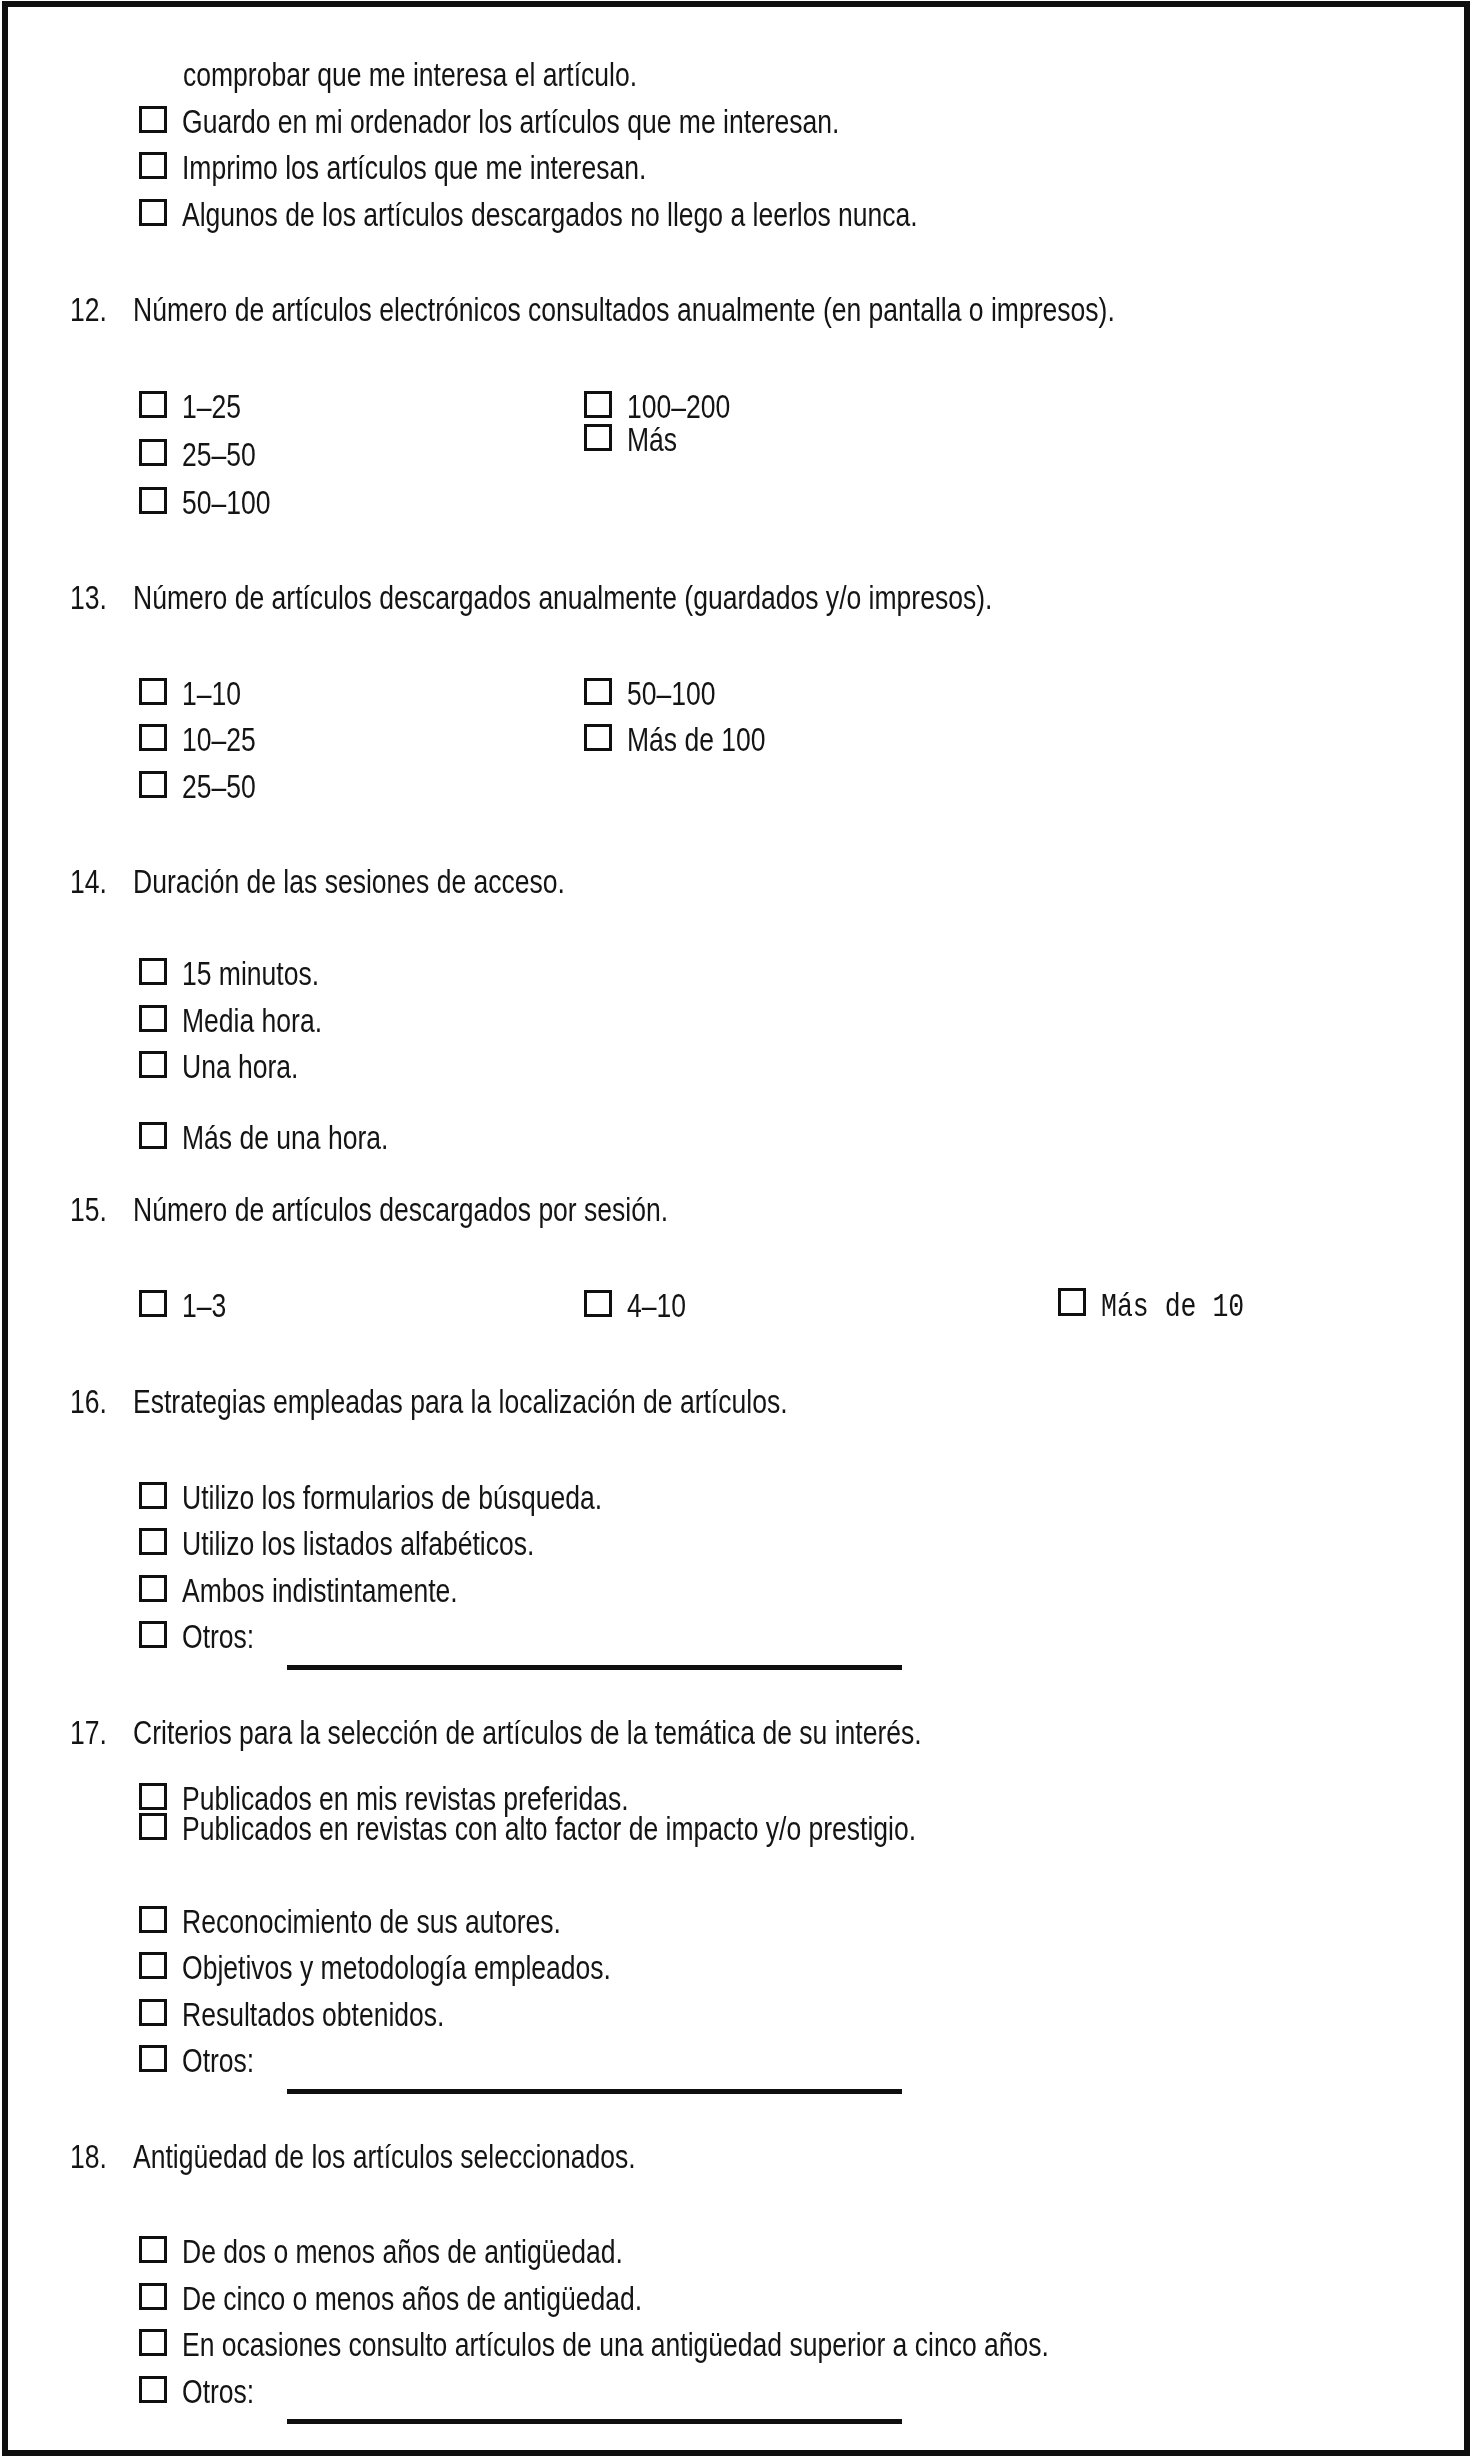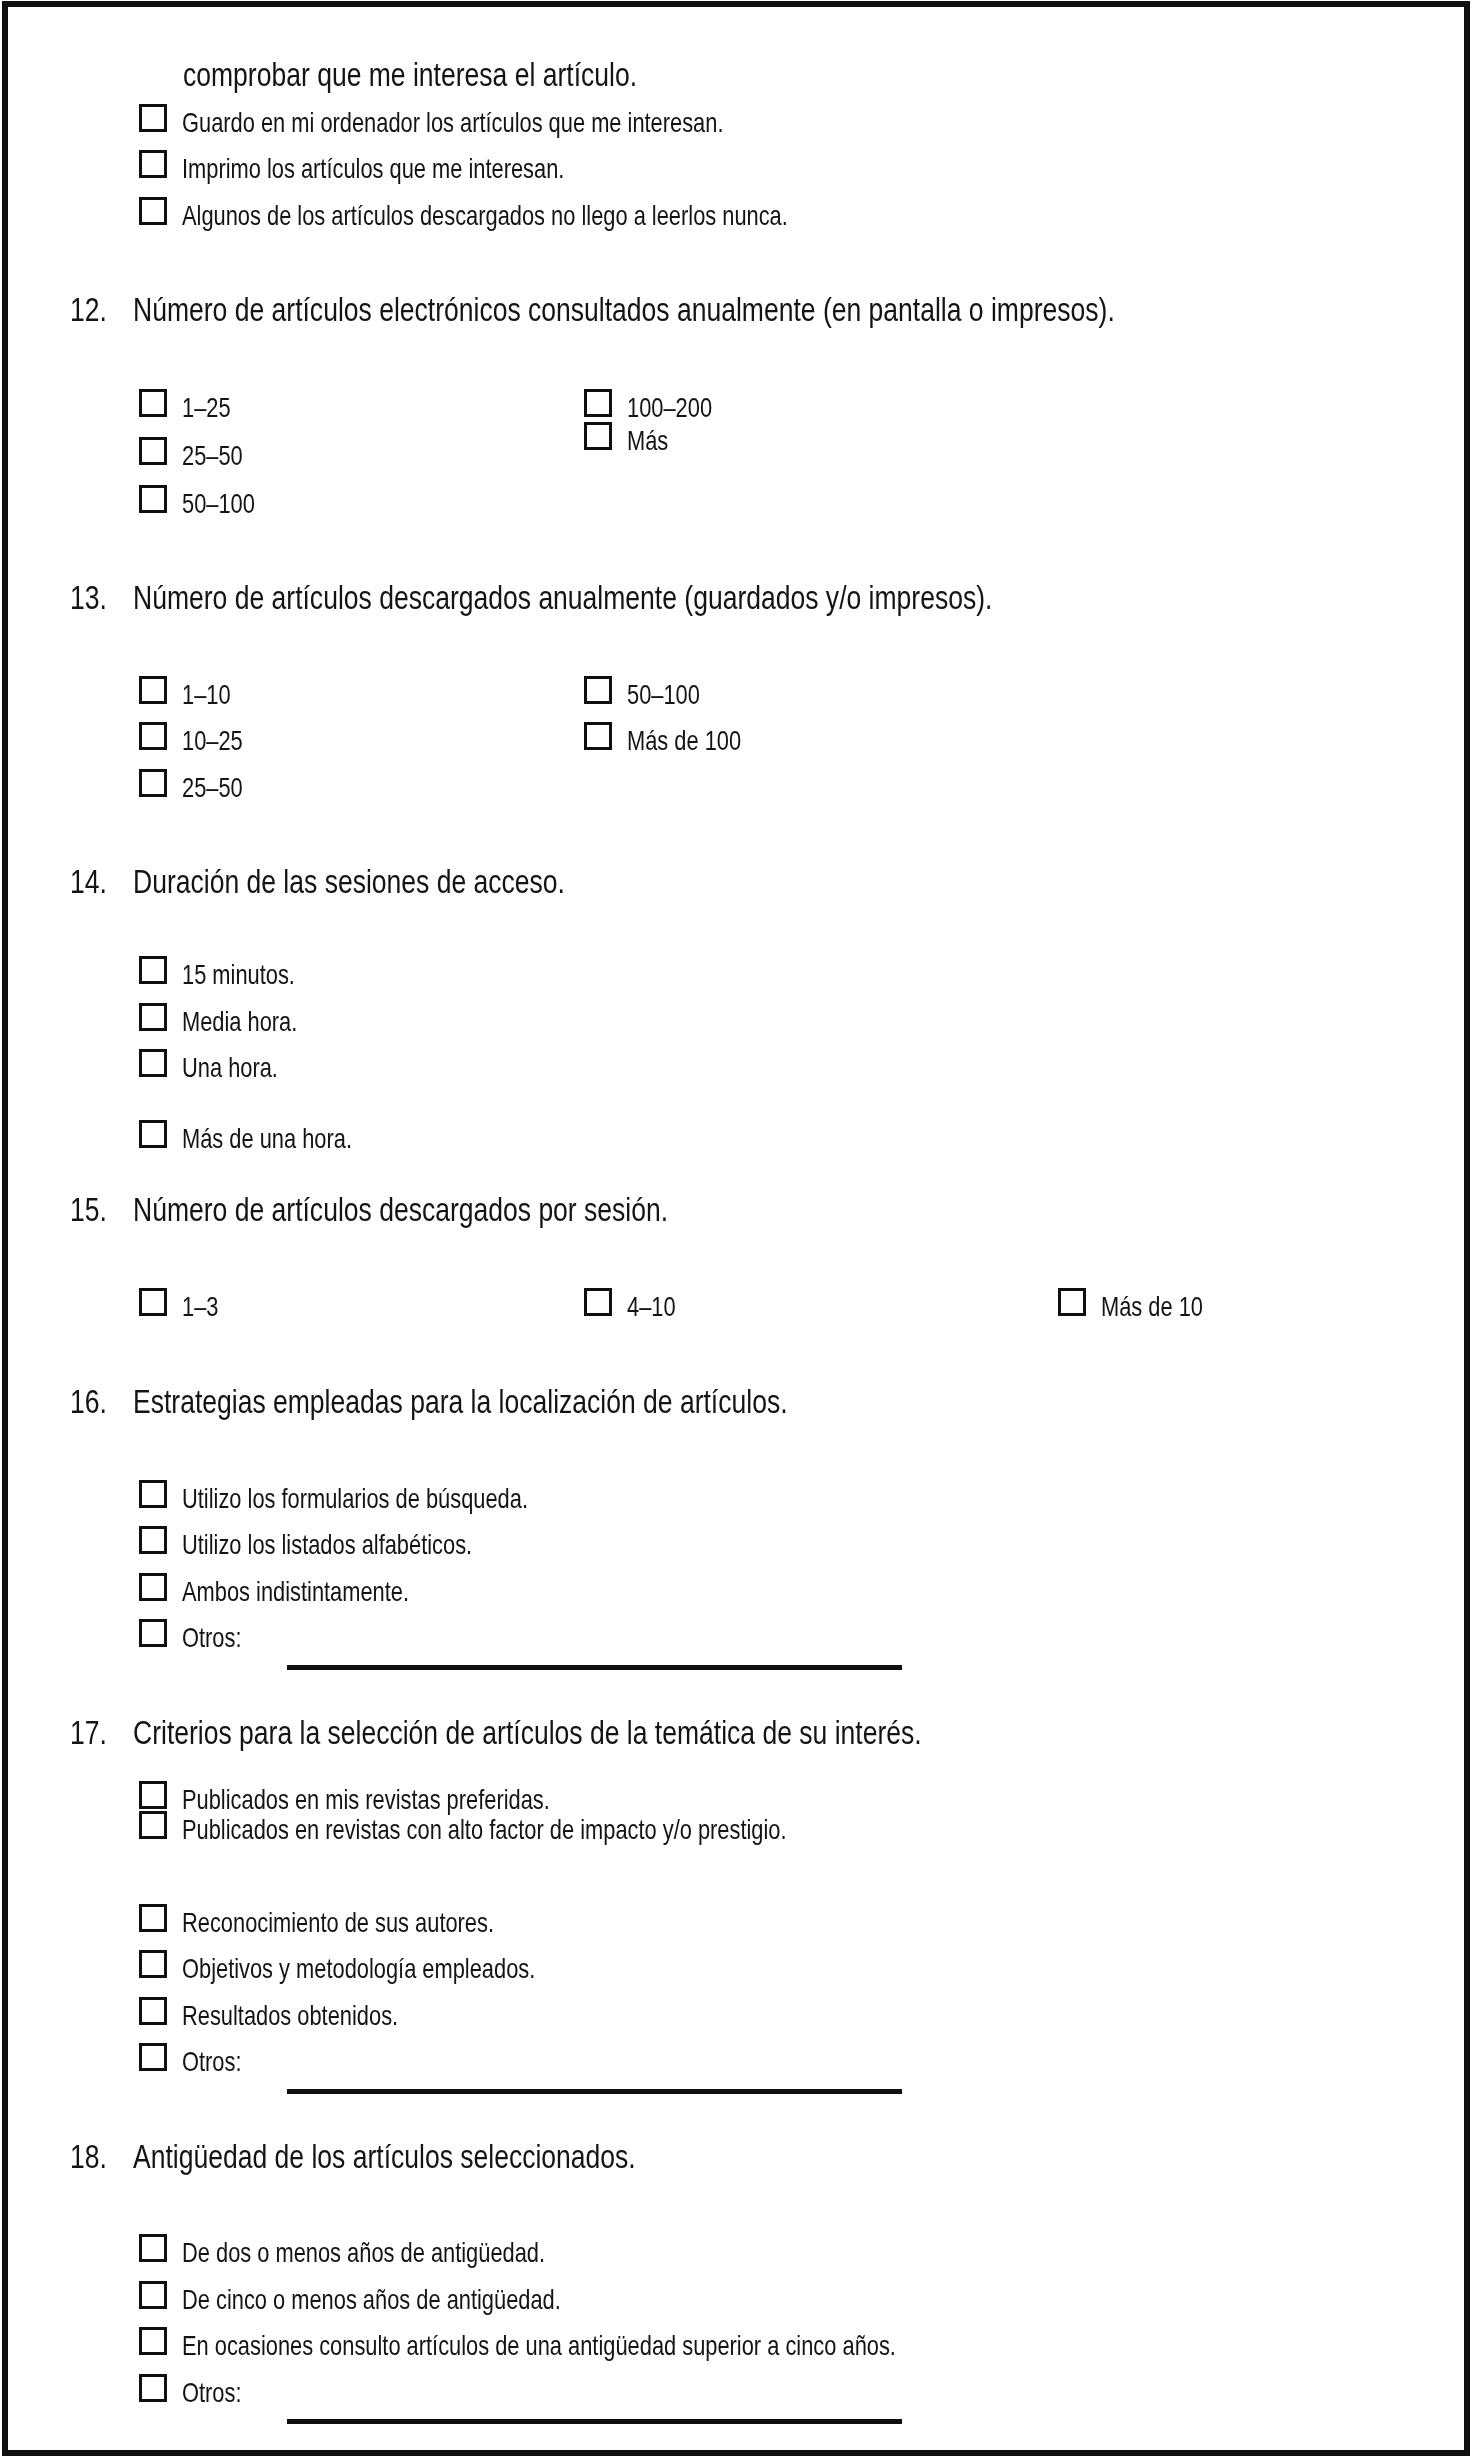--- a/index.html
+++ b/index.html
@@ -14,25 +14,25 @@
   }
   .line{
     position:absolute;left:0;top:0;width:1477px;
     font-size:34px;line-height:34px;white-space:nowrap;
   }
   .q .num{position:absolute;left:70px;top:0;}
   .q .qt{position:absolute;left:133px;top:0;}
   .cont-txt{position:absolute;left:183px;top:0;}
   .opt{
     position:absolute;top:0;white-space:nowrap;
-    font-size:28px;line-height:34px;
+    font-size:34px;line-height:34px;
   }
   .col1{left:139px;}
   .col2{left:584px;text-align:center;}
-  .col3{left:1058px;}
+  .col3{left:1058px;font-family:Liberation Mono, monospace;}
   .cb{
     display:inline-block;width:27.5px;height:27.5px;
     border:3px solid #0f0f0f;box-sizing:border-box;
     margin-right:15.5px;vertical-align:baseline;background:#fff;
   }
   .txt{display:inline-block;transform:scaleX(0.78);transform-origin:0 50%;}
   .blank{
     position:absolute;left:287px;width:615px;height:4.8px;background:#0f0f0f;
   }
 </style>

